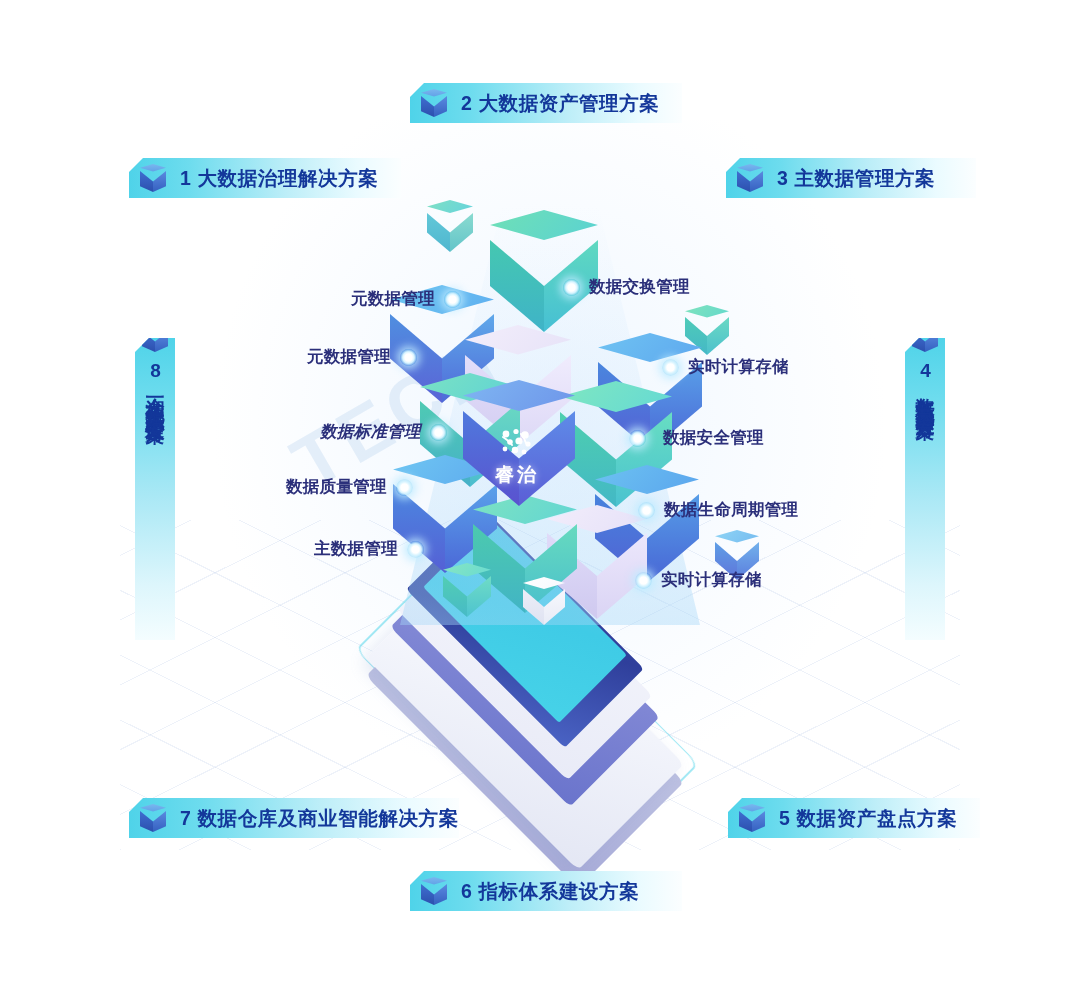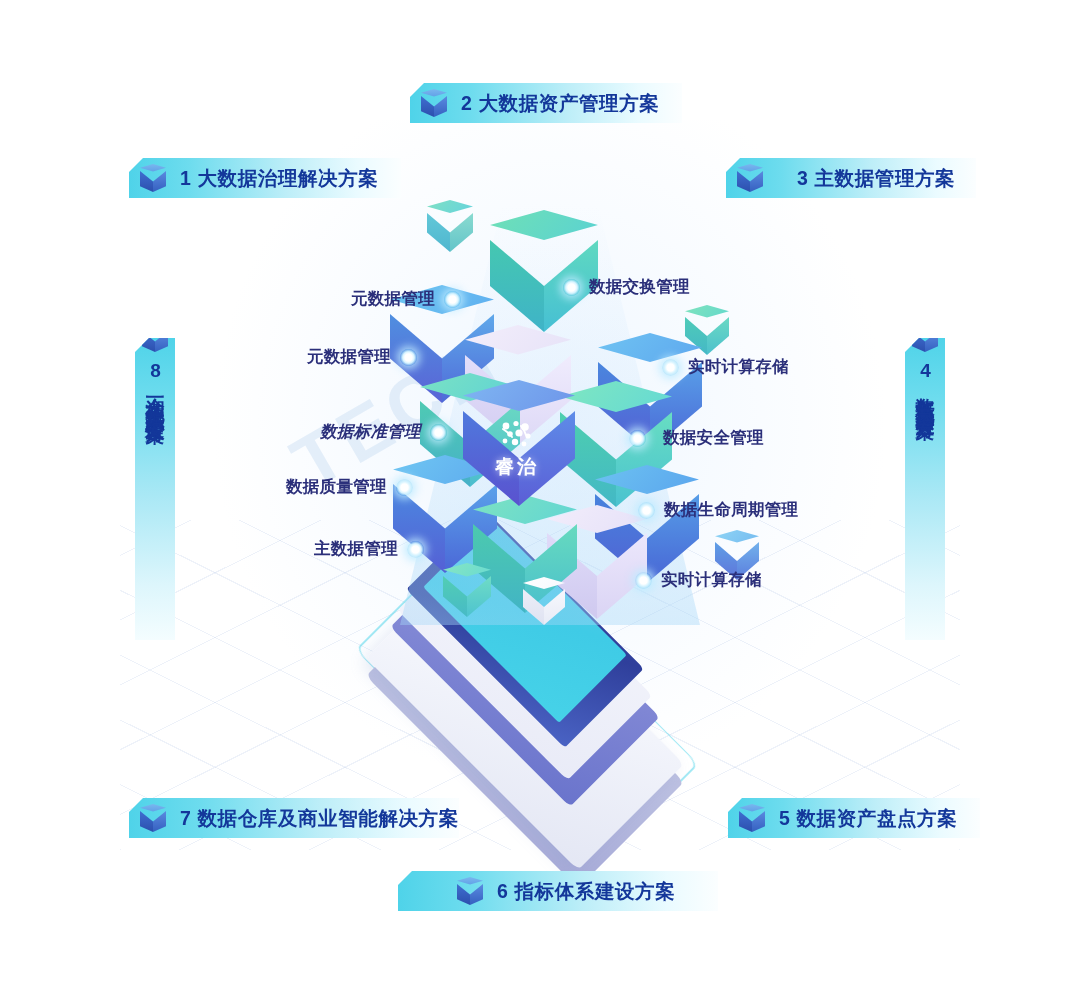--- a/index.html
+++ b/index.html
@@ -164,21 +164,21 @@
   .lab .t{
     color:#2b2f7a;font-size:16.5px;font-weight:700;letter-spacing:.3px;
   }
   .lab.left .t{margin-right:9px;order:0;}
   .lab.left .dot{order:1;}
   .lab.right .dot{order:0;}
   .lab.right .t{margin-left:9px;order:1;}
 
   
   .brand{
-    position:absolute;left:256px;top:232px;width:92px;height:106px;
+    position:absolute;left:256px;top:240px;width:92px;height:106px;
     display:flex;flex-direction:column;align-items:center;justify-content:center;
     color:#ffffff;
   }
   .brand .mark{width:40px;height:30px;margin-bottom:4px;}
   .brand .name{font-size:19px;font-weight:700;letter-spacing:3px;text-shadow:0 0 7px rgba(255,255,255,.6);}
 </style>
 </head>
 <body>
 
 <div id="stage">
@@ -367,21 +367,21 @@
 
   <div class="bar" style="left:117px;top:158px;width:272px;">
     <span class="cube-ic">
         <i class="top"></i>
         <i class="lf"></i>
         <i class="rt"></i>
       </span>
     <span class="txt"><span class="num">1</span> <span>大数据治理解决方案</span></span>
   </div>
 
-  <div class="bar" style="left:714px;top:158px;width:250px;gap:20px;">
+  <div class="bar" style="left:714px;top:158px;width:250px;">
     <span class="cube-ic">
         <i class="top"></i>
         <i class="lf"></i>
         <i class="rt"></i>
       </span>
     <span class="txt"><span class="num">3</span> <span>主数据管理方案</span></span>
   </div>
 
   <div class="vbar" style="left:135px;top:338px;height:302px;">
     <span class="cube-ic">
@@ -412,21 +412,21 @@
 
   <div class="bar" style="left:716px;top:798px;width:252px;">
     <span class="cube-ic">
         <i class="top"></i>
         <i class="lf"></i>
         <i class="rt"></i>
       </span>
     <span class="txt"><span class="num">5</span> <span>数据资产盘点方案</span></span>
   </div>
 
-  <div class="bar" style="left:386px;top:871px;width:272px;padding-left:48px;">
+  <div class="bar" style="left:398px;top:871px;width:272px;">
     <span class="cube-ic">
         <i class="top"></i>
         <i class="lf"></i>
         <i class="rt"></i>
       </span>
     <span class="txt"><span class="num">6</span> <span>指标体系建设方案</span></span>
   </div>
 
 </div>
 

